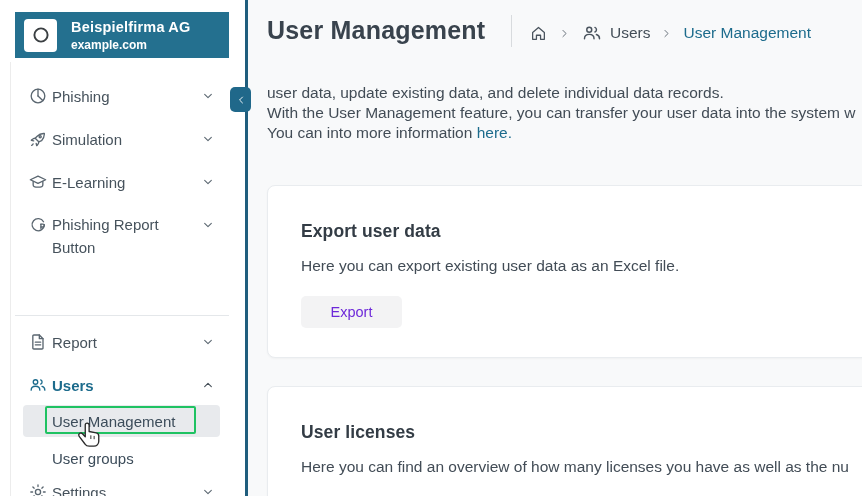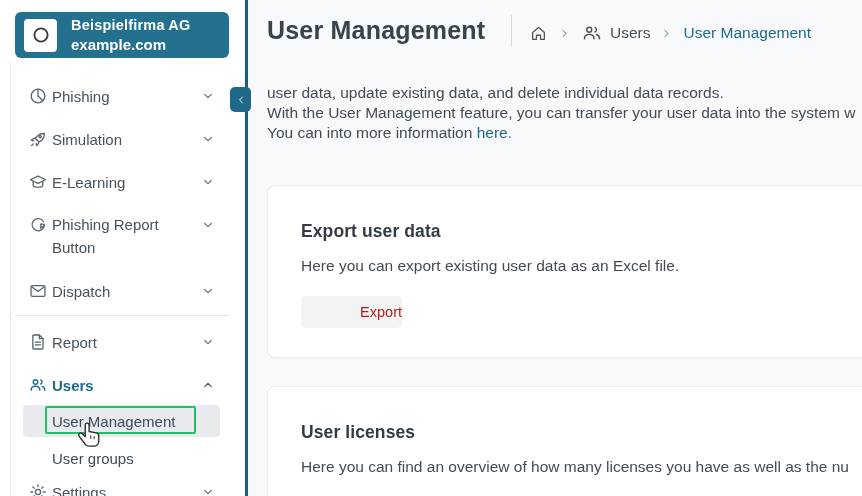--- a/index.html
+++ b/index.html
@@ -6,26 +6,26 @@
   html,body { width:862px; height:496px; overflow:hidden; background:#fff;
     font-family:"Liberation Sans", sans-serif; }
   #screen { position:absolute; left:0; top:0; width:862px; height:496px; overflow:hidden; background:#fff; }
 
   
   .sidebar { position:absolute; left:0; top:0; width:245px; height:496px; background:#fff; }
   .sidebar-scroll-line { position:absolute; left:10px; top:62px; width:1px; height:434px; background:#ececec; }
   .sidebar-border { position:absolute; left:245px; top:0; width:3px; height:496px; background:#1f5d7d; z-index:5; }
 
   .brand-card { position:absolute; left:15px; top:12px; width:214px; height:46px;
-    background:#24708f; border-radius:6px; display:flex; align-items:center; }
+    background:#24708f; border-radius:0; display:flex; align-items:center; }
   .brand-logo { width:33px; height:33px; background:#fff; border-radius:4px; margin-left:9px;
     display:flex; align-items:center; justify-content:center; }
   .brand-text { margin-left:14px; color:#fff; }
   .brand-name { font-size:14.5px; font-weight:700; letter-spacing:.2px; }
-  .brand-domain { font-size:15px; font-weight:700; margin-top:3px; }
+  .brand-domain { font-size:12px; font-weight:700; margin-top:3px; }
 
   .nav-item { position:absolute; left:15px; width:214px; height:24px; display:flex;
     align-items:center; color:#46525c; cursor:pointer; }
   .nav-item .nicon { position:absolute; left:13px; width:20px; height:20px; color:#5a6670; }
   .nav-item .nlabel { position:absolute; left:37px; font-size:15px; color:#46525c; line-height:23px; }
   .nav-item .chev { position:absolute; left:185px; top:4px; width:16px; height:16px; color:#5a6670; }
   .nav-item.active .nicon, .nav-item.active .nlabel { color:#1c6b8c; }
   .nav-item.active .nlabel { font-weight:700; }
   .nav-item.wrap { height:46px; align-items:flex-start; }
   .nav-item.wrap .nlabel { width:122px; }
@@ -65,21 +65,21 @@
 
   .card { position:absolute; left:19px; width:660px; background:#fff;
     border:1px solid #e9ecef; border-radius:8px; box-shadow:0 1px 2px rgba(40,50,60,.04);
     padding:35px 33px; }
   .card-export { top:185px; height:173px; }
   .card-licenses { top:386px; height:200px; }
   .card h2 { font-size:17.5px; font-weight:700; color:#333c45; letter-spacing:.1px; }
   .card p { margin-top:15px; font-size:15.5px; color:#424c56; white-space:nowrap; }
   .btn-export { margin-top:21px; width:101px; height:32px; background:#f3f3f4; border:none;
     border-radius:5px; font-family:"Liberation Sans", sans-serif; font-size:14.5px;
-    color:#b91c1c; cursor:default;text-align:right; }
+    color:#6d28d9; cursor:default; }
 
   
   .cursor { position:absolute; left:76px; top:421px; width:27px; height:31px; z-index:20; pointer-events:none; }
 
   svg.ic { display:block; width:100%; height:100%; fill:none; stroke:currentColor;
     stroke-width:1.6; stroke-linecap:round; stroke-linejoin:round; }
 </style>
 </head>
 <body>
 
@@ -158,34 +158,20 @@
         </svg>
       </span>
       <span class="nlabel">Phishing Report Button</span>
       <span class="chev">
         <svg class="ic" viewBox="0 0 24 24">
             <path d="M7 9.5l5 5 5-5"></path>
           </svg>
       </span>
     </div>
 
-    <div class="nav-item" style="top:279px">
-      <span class="nicon">
-        <svg class="ic" viewBox="0 0 24 24" stroke-width="1.5">
-          <rect x="3.6" y="5.6" width="16.8" height="12.8" rx="1.6"></rect>
-          <path d="M4.4 6.8 12 12.6l7.6-5.8"></path>
-        </svg>
-      </span>
-      <span class="nlabel">Dispatch</span>
-      <span class="chev">
-        <svg class="ic" viewBox="0 0 24 24">
-            <path d="M7 9.5l5 5 5-5"></path>
-          </svg>
-      </span>
-    </div>
 
     <div class="nav-divider"></div>
 
     <div class="nav-item" style="top:330px">
       <span class="nicon">
         <svg class="ic" viewBox="0 0 24 24" stroke-width="1.5">
           <path d="M7 3.6h6.6L18 8v11.2a1.2 1.2 0 0 1-1.2 1.2H7a1.2 1.2 0 0 1-1.2-1.2V4.8A1.2 1.2 0 0 1 7 3.6z"></path>
           <path d="M13.6 3.6V8H18"></path>
           <path d="M8.8 12.2h6.4M8.8 15.4h6.4"></path>
         </svg>

